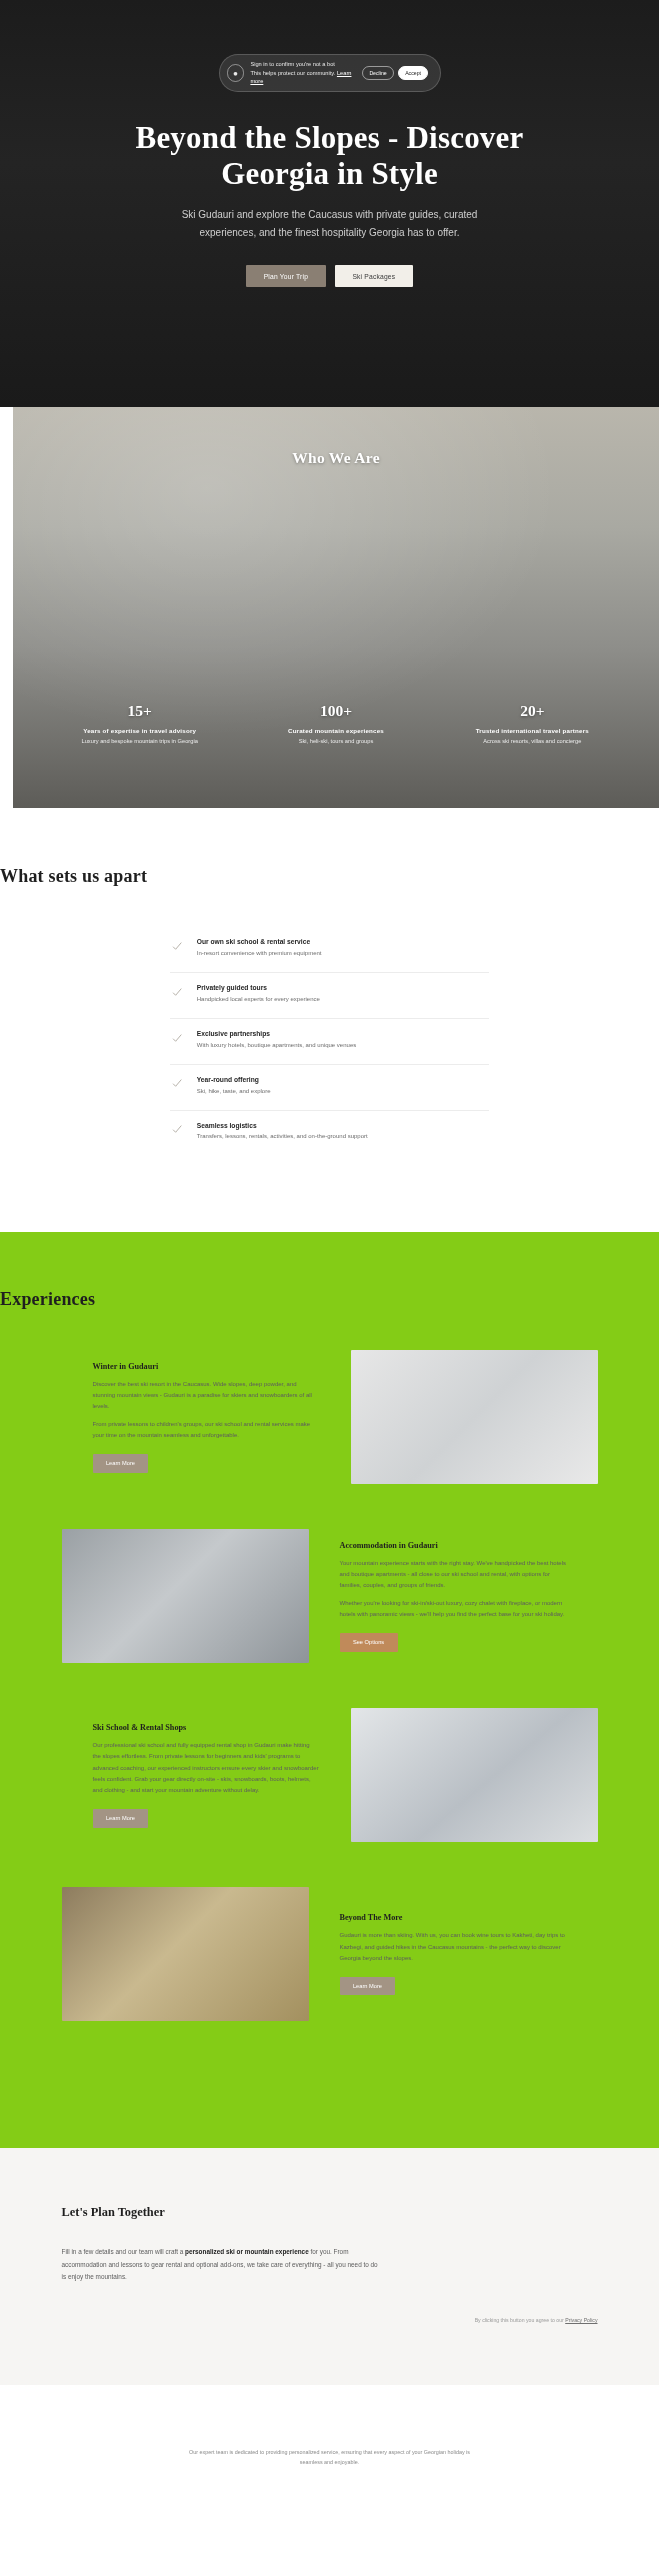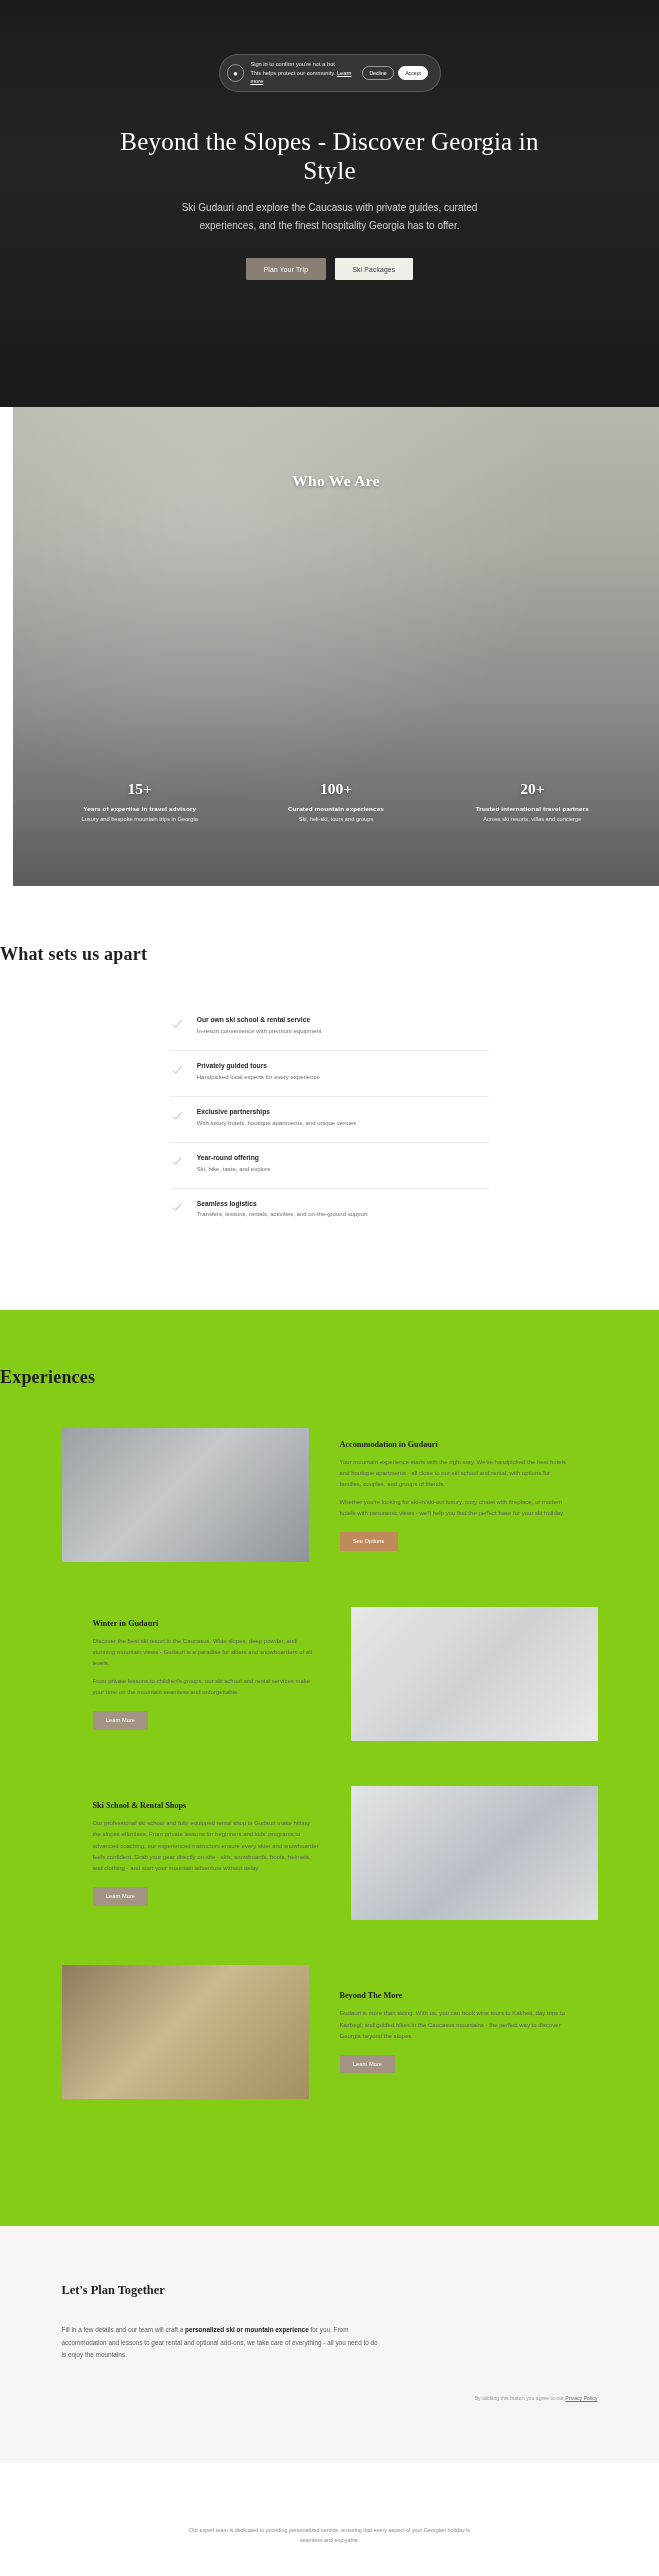--- a/index.html
+++ b/index.html
@@ -19,23 +19,23 @@
     display: flex;
     flex-direction: column;
     align-items: center;
     justify-content: center;
     text-align: center;
     color: #fff;
     padding: 0 62px;
   }
   .hero h1 {
     font-family: "Liberation Serif", serif;
-    font-size: 25px;
+    font-size: 31px;
     line-height: 1.18;
-    font-weight: 400;
+    font-weight: 700;
     letter-spacing: 0.2px;
     max-width: 464px;
     margin-bottom: 13.4px;
   }
   .hero-sub {
     font-size: 10px;
     line-height: 1.75;
     color: #cfcfcf;
     max-width: 330px;
     margin-bottom: 24px;
@@ -72,27 +72,27 @@
   .consent-actions { display: flex; gap: 4.1px; margin-left: auto; }
   .consent-btn {
     font-size: 5.2px; padding: 3.1px 6.2px; border-radius: 10.3px;
     border: 0.5px solid rgba(255,255,255,.5); background: transparent; color: #fff; cursor: pointer;
   }
   .consent-btn.accept { background: #fff; color: #222; border-color: #fff; }
 
   
   .who {
     position: relative;
-    height: 479px;
+    height: 401px;
     background:
       radial-gradient(ellipse at 30% 20%, rgba(255,255,255,.22), transparent 55%),
       linear-gradient(180deg, #b9b6ac 0%, #a9a9a2 30%, #8e8e8a 60%, #5d5c58 100%);
     color: #fff;
     display: flex; flex-direction: column; align-items: center;
-    padding-top: 65px;
+    padding-top: 42px;
     margin-left: 13px;
   }
   .who h2 {
     font-family: "Liberation Serif", serif;
     font-size: 15.5px; font-weight: 700; letter-spacing: 0.3px;
     text-shadow: 0 0.5px 3.1px rgba(0,0,0,.35);
   }
   .who-stats {
     position: absolute; bottom: 62px; left: 0; right: 0;
     display: flex; justify-content: center; gap: 67px; padding: 0 62px;
@@ -284,37 +284,37 @@
           <p>Transfers, lessons, rentals, activities, and on-the-ground support</p>
         </div>
       </div>
 
     </div>
   </section>
 
   <section class="experiences">
     <h2 class="section-title">Experiences</h2>
 
+    <div class="exp-row reverse">
+      <div class="exp-img img-a"></div>
+      <div class="exp-text">
+        <h3>Winter in Gudauri</h3>
+        <p>Discover the best ski resort in the Caucasus. Wide slopes, deep powder, and stunning mountain views - Gudauri is a paradise for skiers and snowboarders of all levels.</p>
+        <p>From private lessons to children's groups, our ski school and rental services make your time on the mountain seamless and unforgettable.</p>
+        <button class="btn-learn">Learn More</button>
+      </div>
+    </div>
+
     <div class="exp-row">
       <div class="exp-img img-b"></div>
       <div class="exp-text">
         <h3>Accommodation in Gudauri</h3>
         <p>Your mountain experience starts with the right stay. We've handpicked the best hotels and boutique apartments - all close to our ski school and rental, with options for families, couples, and groups of friends.</p>
         <p>Whether you're looking for ski-in/ski-out luxury, cozy chalet with fireplace, or modern hotels with panoramic views - we'll help you find the perfect base for your ski holiday.</p>
         <button class="btn-learn alt">See Options</button>
-      </div>
-    </div>
-
-    <div class="exp-row reverse">
-      <div class="exp-img img-a"></div>
-      <div class="exp-text">
-        <h3>Winter in Gudauri</h3>
-        <p>Discover the best ski resort in the Caucasus. Wide slopes, deep powder, and stunning mountain views - Gudauri is a paradise for skiers and snowboarders of all levels.</p>
-        <p>From private lessons to children's groups, our ski school and rental services make your time on the mountain seamless and unforgettable.</p>
-        <button class="btn-learn">Learn More</button>
       </div>
     </div>
 
     <div class="exp-row reverse">
       <div class="exp-img img-c"></div>
       <div class="exp-text">
         <h3>Ski School &amp; Rental Shops</h3>
         <p>Our professional ski school and fully equipped rental shop in Gudauri make hitting the slopes effortless. From private lessons for beginners and kids' programs to advanced coaching, our experienced instructors ensure every skier and snowboarder feels confident. Grab your gear directly on-site - skis, snowboards, boots, helmets, and clothing - and start your mountain adventure without delay.</p>
         <button class="btn-learn">Learn More</button>
       </div>

